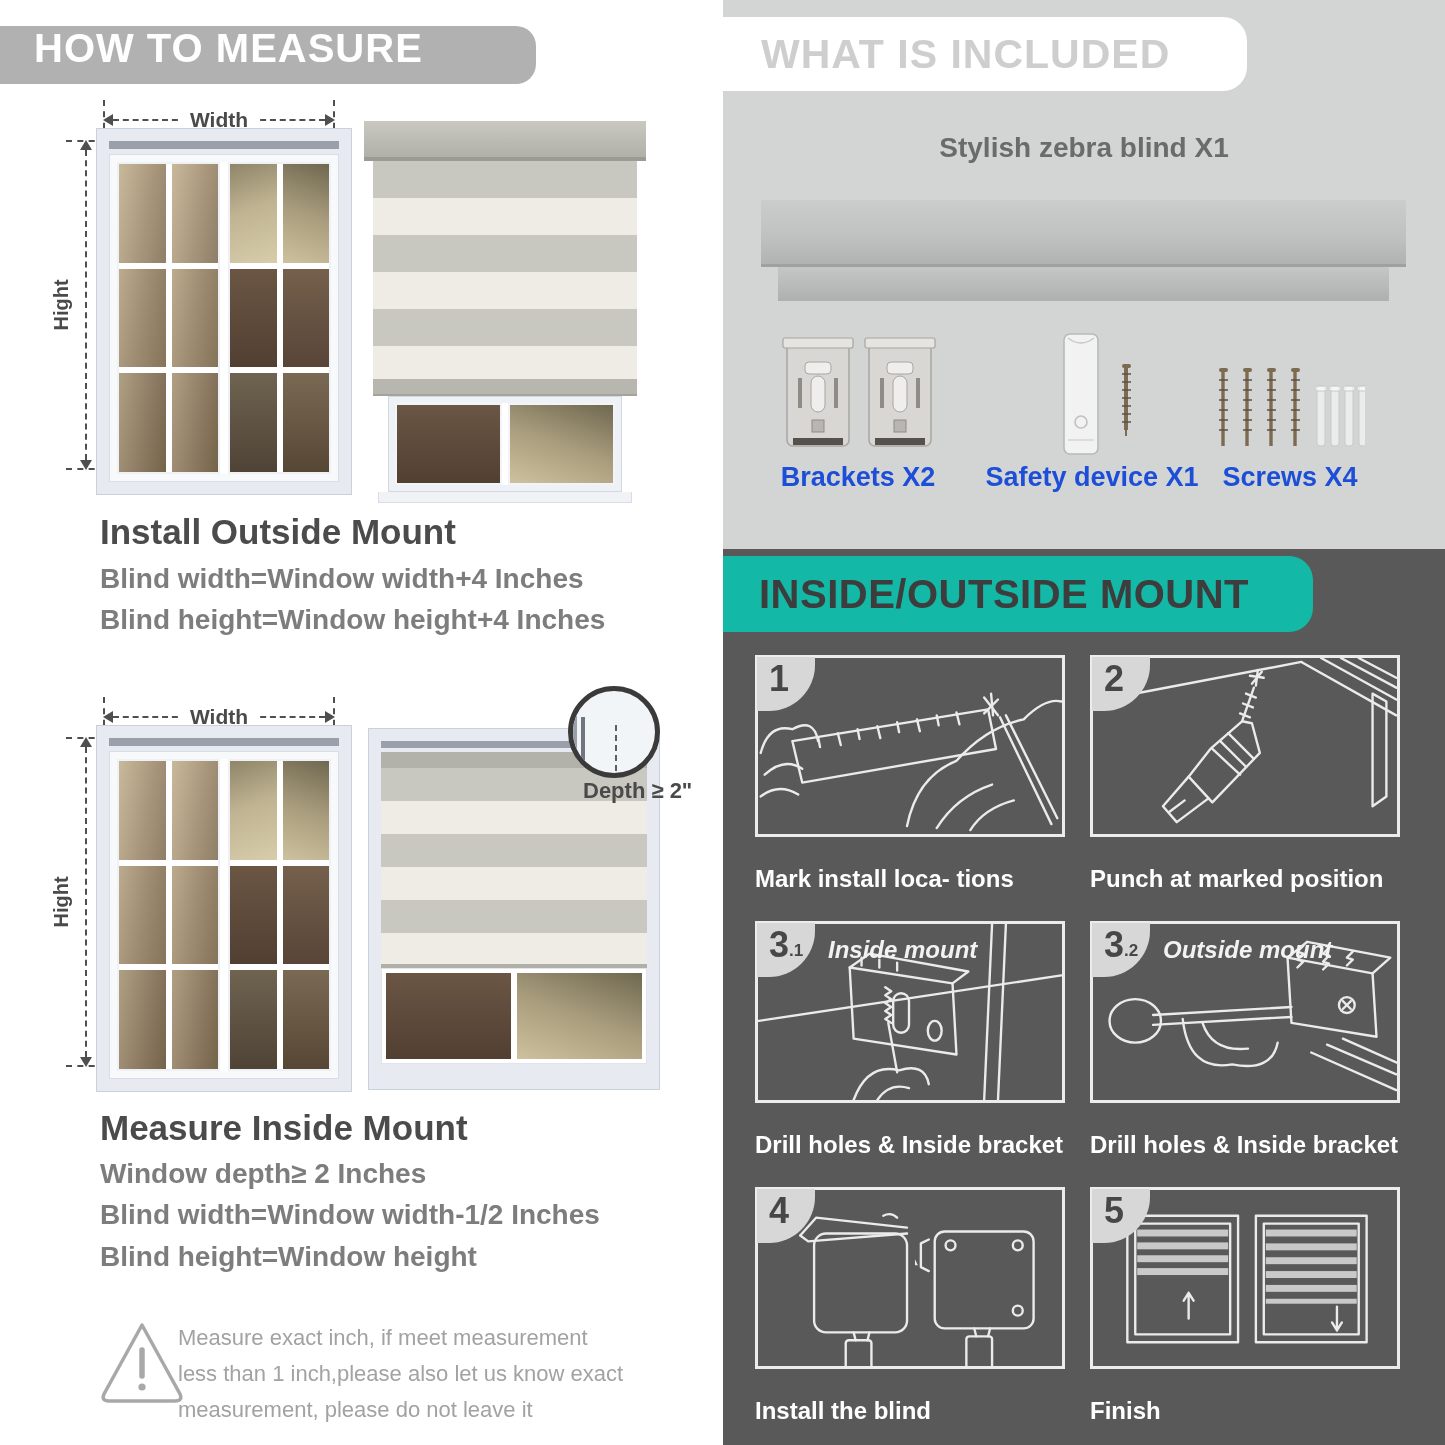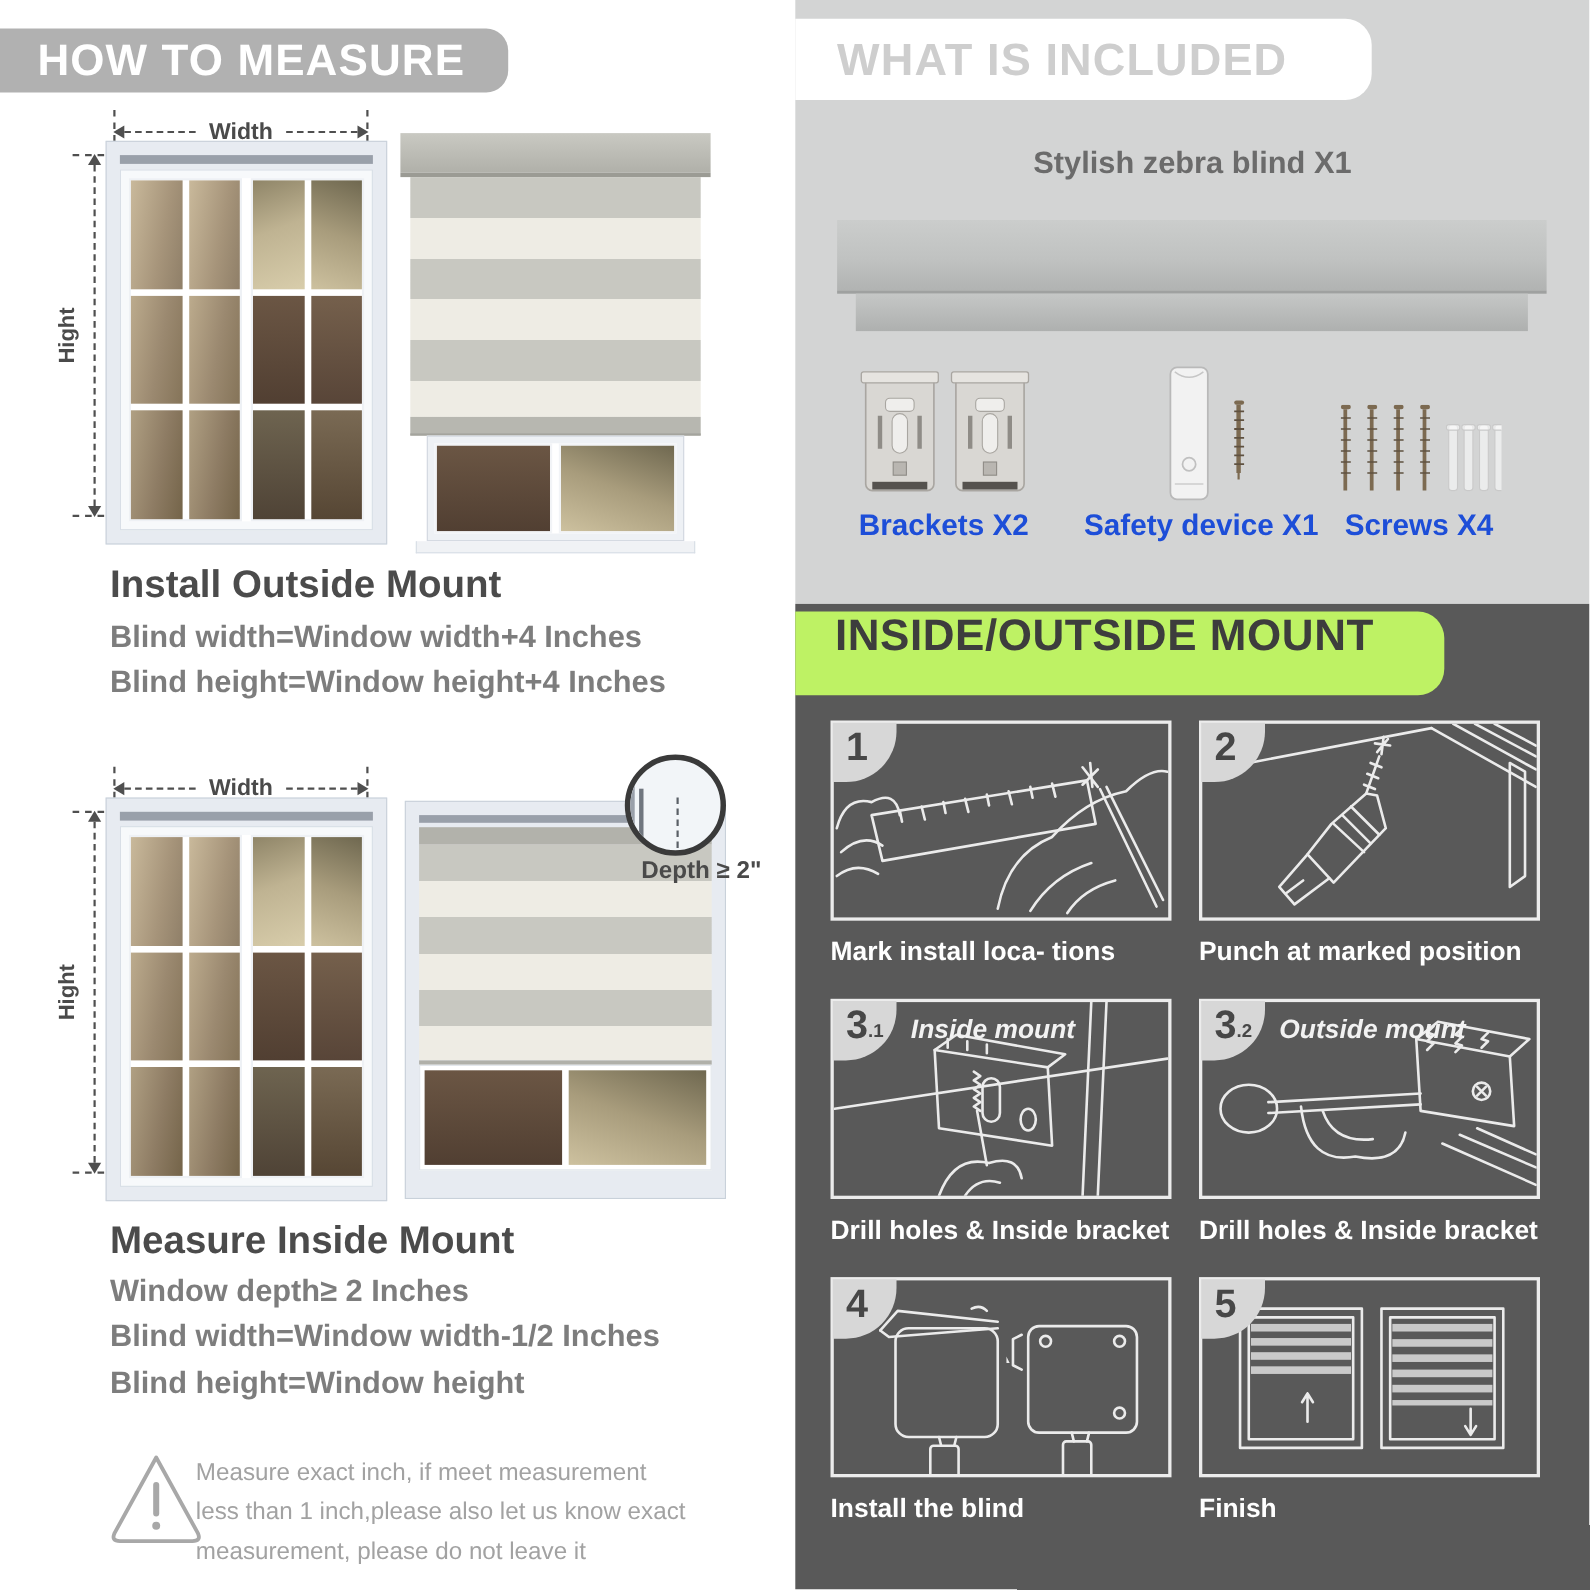--- a/index.html
+++ b/index.html
@@ -2,22 +2,22 @@
 <html><head>
 <meta charset="utf-8">
 <style>
   html,body{margin:0;padding:0;}
   body{width:1445px;height:1445px;position:relative;background:#ffffff;
        font-family:"Liberation Sans", sans-serif;overflow:hidden;}
   .abs{position:absolute;}
 
   
   .left-col{position:absolute;left:0;top:0;width:723px;height:1445px;background:#ffffff;}
-  .howto-box{position:absolute;left:0;top:26px;width:462px;height:58px;background:#b1b1b1;
-             border-radius:0 20px 20px 0;display:flex;align-items:center;}
+  .howto-box{position:absolute;left:0;top:26px;width:536px;height:58px;background:#b1b1b1;
+             border-radius:0 20px 20px 0;display:flex;align-items:flex-start;}
   .howto-box span{color:#ffffff;font-size:40px;font-weight:bold;padding-left:34px;letter-spacing:1px;}
 
   
   .dim-x{position:absolute;height:20px;}
   .dim-x .dline{position:absolute;left:10px;right:10px;top:9px;border-top:2px dashed #4f4f4f;}
   .dim-x .ar{position:absolute;top:4px;width:0;height:0;border-top:6px solid transparent;border-bottom:6px solid transparent;}
   .dim-x .ar.l{left:0;border-right:10px solid #4f4f4f;}
   .dim-x .ar.r{right:0;border-left:10px solid #4f4f4f;}
   .dim-x .tick{position:absolute;top:-10px;height:40px;border-left:2px dashed #4f4f4f;}
   .dim-x .tick.tl{left:0;} .dim-x .tick.tr{right:0;}
@@ -87,33 +87,33 @@
   .product-title{position:absolute;left:0;right:0;top:132px;text-align:center;
                  font-size:28px;font-weight:bold;color:#6b6b6b;}
   .rail1{position:absolute;left:38px;top:200px;width:645px;height:64px;
          background:linear-gradient(180deg,#cbcdcc 0%,#c0c2c1 55%,#b1b3b2 100%);border-bottom:3px solid #9fa1a0;}
   .rail2{position:absolute;left:55px;top:267px;width:611px;height:34px;
          background:linear-gradient(180deg,#c5c7c6 0%,#aeb0af 100%);}
   .comp-label{position:absolute;top:462px;text-align:center;font-size:27px;font-weight:bold;color:#1d4ed8;}
 
   
   .right-dark{position:absolute;left:723px;top:549px;width:722px;height:896px;background:#595959;}
-  .mount-box{position:absolute;left:0;top:7px;width:590px;height:76px;background:#bef264;
-             border-radius:0 24px 24px 0;display:flex;}
+  .mount-box{position:absolute;left:0;top:7px;width:590px;height:76px;background:#14b8a6;
+             border-radius:0 24px 24px 0;display:flex;align-items:center;}
   .mount-box span{color:#3d3d3d;font-size:40px;font-weight:bold;padding-left:36px;letter-spacing:0.5px;}
   .steps-grid{position:absolute;left:32px;top:106px;display:grid;grid-template-columns:310px 310px;column-gap:25px;}
   .step{margin-bottom:28px;}
   .panel{position:relative;width:310px;height:182px;border:3px solid #ececec;box-sizing:border-box;}
   .badge{position:absolute;left:-1px;top:-1px;width:58px;height:54px;background:#d7d7d7;
          border-radius:0 0 46px 0;color:#474747;font-weight:bold;
          display:flex;align-items:flex-start;padding:2px 0 0 12px;box-sizing:border-box;}
   .badge .big{font-size:36px;line-height:40px;}
   .badge .sub{font-size:17px;margin-top:16px;}
   .panel-title{position:absolute;left:70px;top:12px;color:#f2f2f2;font-size:24px;font-weight:bold;font-style:italic;}
-  .caption{margin-top:15px;color:#ffffff;font-size:24px;font-weight:bold;}
+  .caption{margin-top:28px;color:#ffffff;font-size:24px;font-weight:bold;}
   .lineart{position:absolute;left:0;top:0;width:100%;height:100%;}
   .lineart path,.lineart line,.lineart polyline,.lineart rect,.lineart circle,.lineart ellipse{
      fill:none;stroke:#ebebeb;stroke-width:2.4;stroke-linecap:round;stroke-linejoin:round;}
   .lineart .fillstripe{fill:#c9c9c9;stroke:none;}
   .lineart .fillwhite{fill:#ebebeb;stroke:none;}
 </style>
 </head>
 <body>
 
 <div class="left-col">

